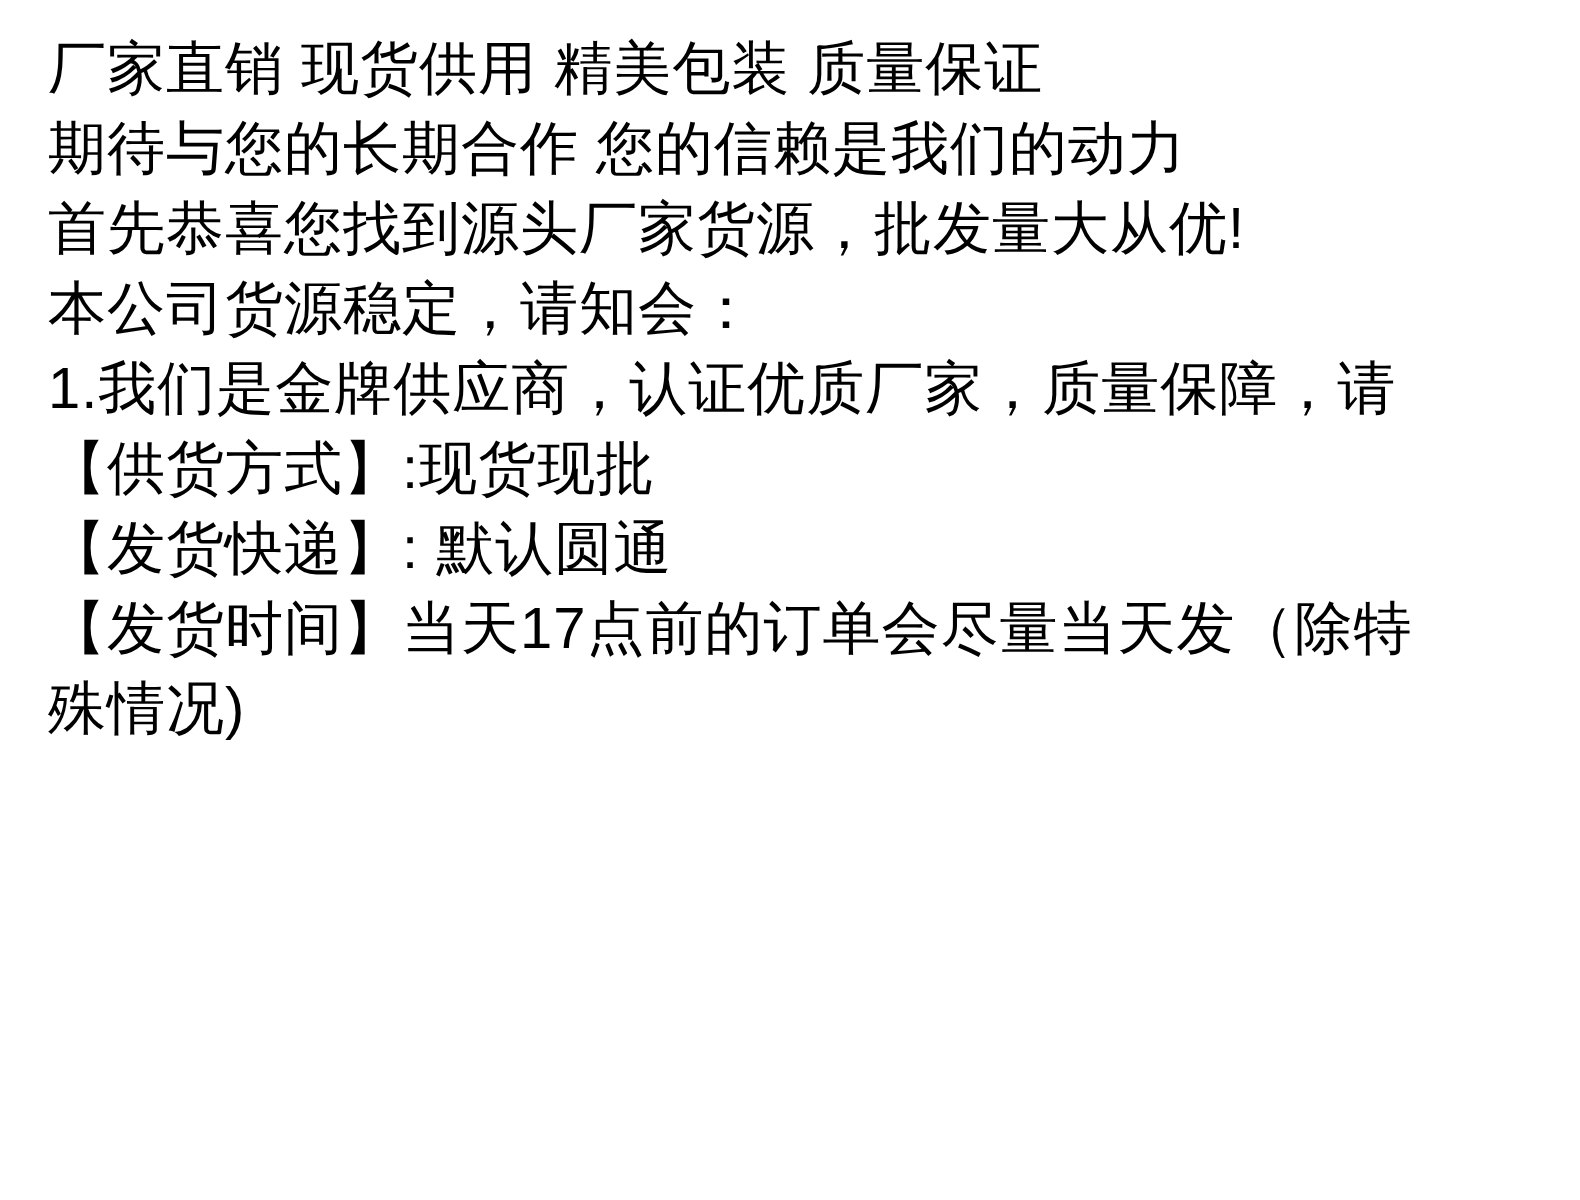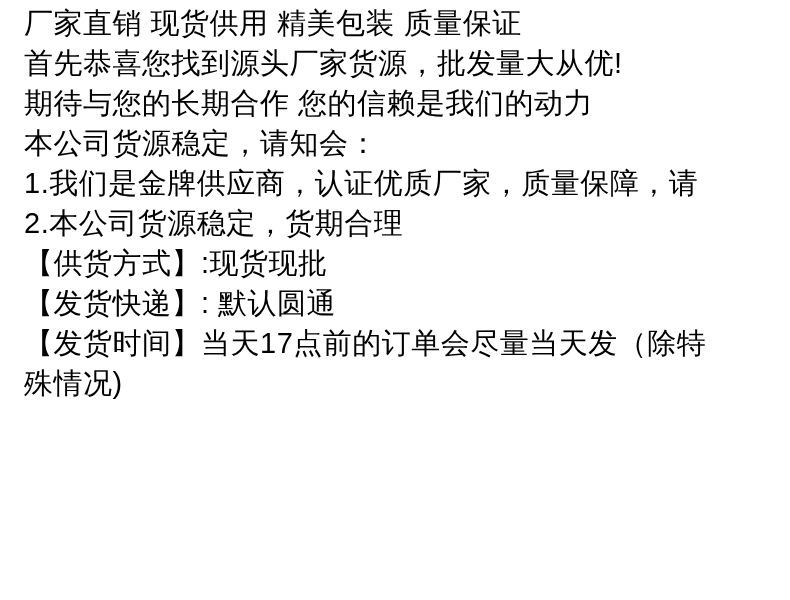--- a/index.html
+++ b/index.html
@@ -10,39 +10,38 @@
     width: 790px;
     height: 600px;
     background: #ffffff;
     overflow: hidden;
     font-family: "Liberation Sans", sans-serif;
   }
   .description {
     box-sizing: border-box;
     width: 790px;
     height: 600px;
-    padding: 3px 12px 0 24px;
+    padding: 15px 12px 0 24px;
     color: #000000;
     font-size: 29px;
     line-height: 40px;
     font-weight: 400;
     letter-spacing: 0.5px;
     white-space: nowrap;
   }
   .text-line {
     height: 40px;
   }
 </style>
 </head>
 <body>
 
 <div class="description">
   <div class="text-line">厂家直销 现货供用 精美包装 质量保证</div>
+  <div class="text-line">期待与您的长期合作 您的信赖是我们的动力</div>
   <div class="text-line">首先恭喜您找到源头厂家货源，批发量大从优!</div>
-  <div class="text-line">期待与您的长期合作 您的信赖是我们的动力</div>
   <div class="text-line">本公司货源稳定，请知会：</div>
   <div class="text-line">1.我们是金牌供应商，认证优质厂家，质量保障，请</div>
-  <div class="text-line">2.本公司货源稳定，货期合理</div>
   <div class="text-line">【供货方式】:现货现批</div>
   <div class="text-line">【发货快递】: 默认圆通</div>
   <div class="text-line">【发货时间】当天17点前的订单会尽量当天发（除特</div>
   <div class="text-line">殊情况)</div>
 </div>
 
 </body></html>

